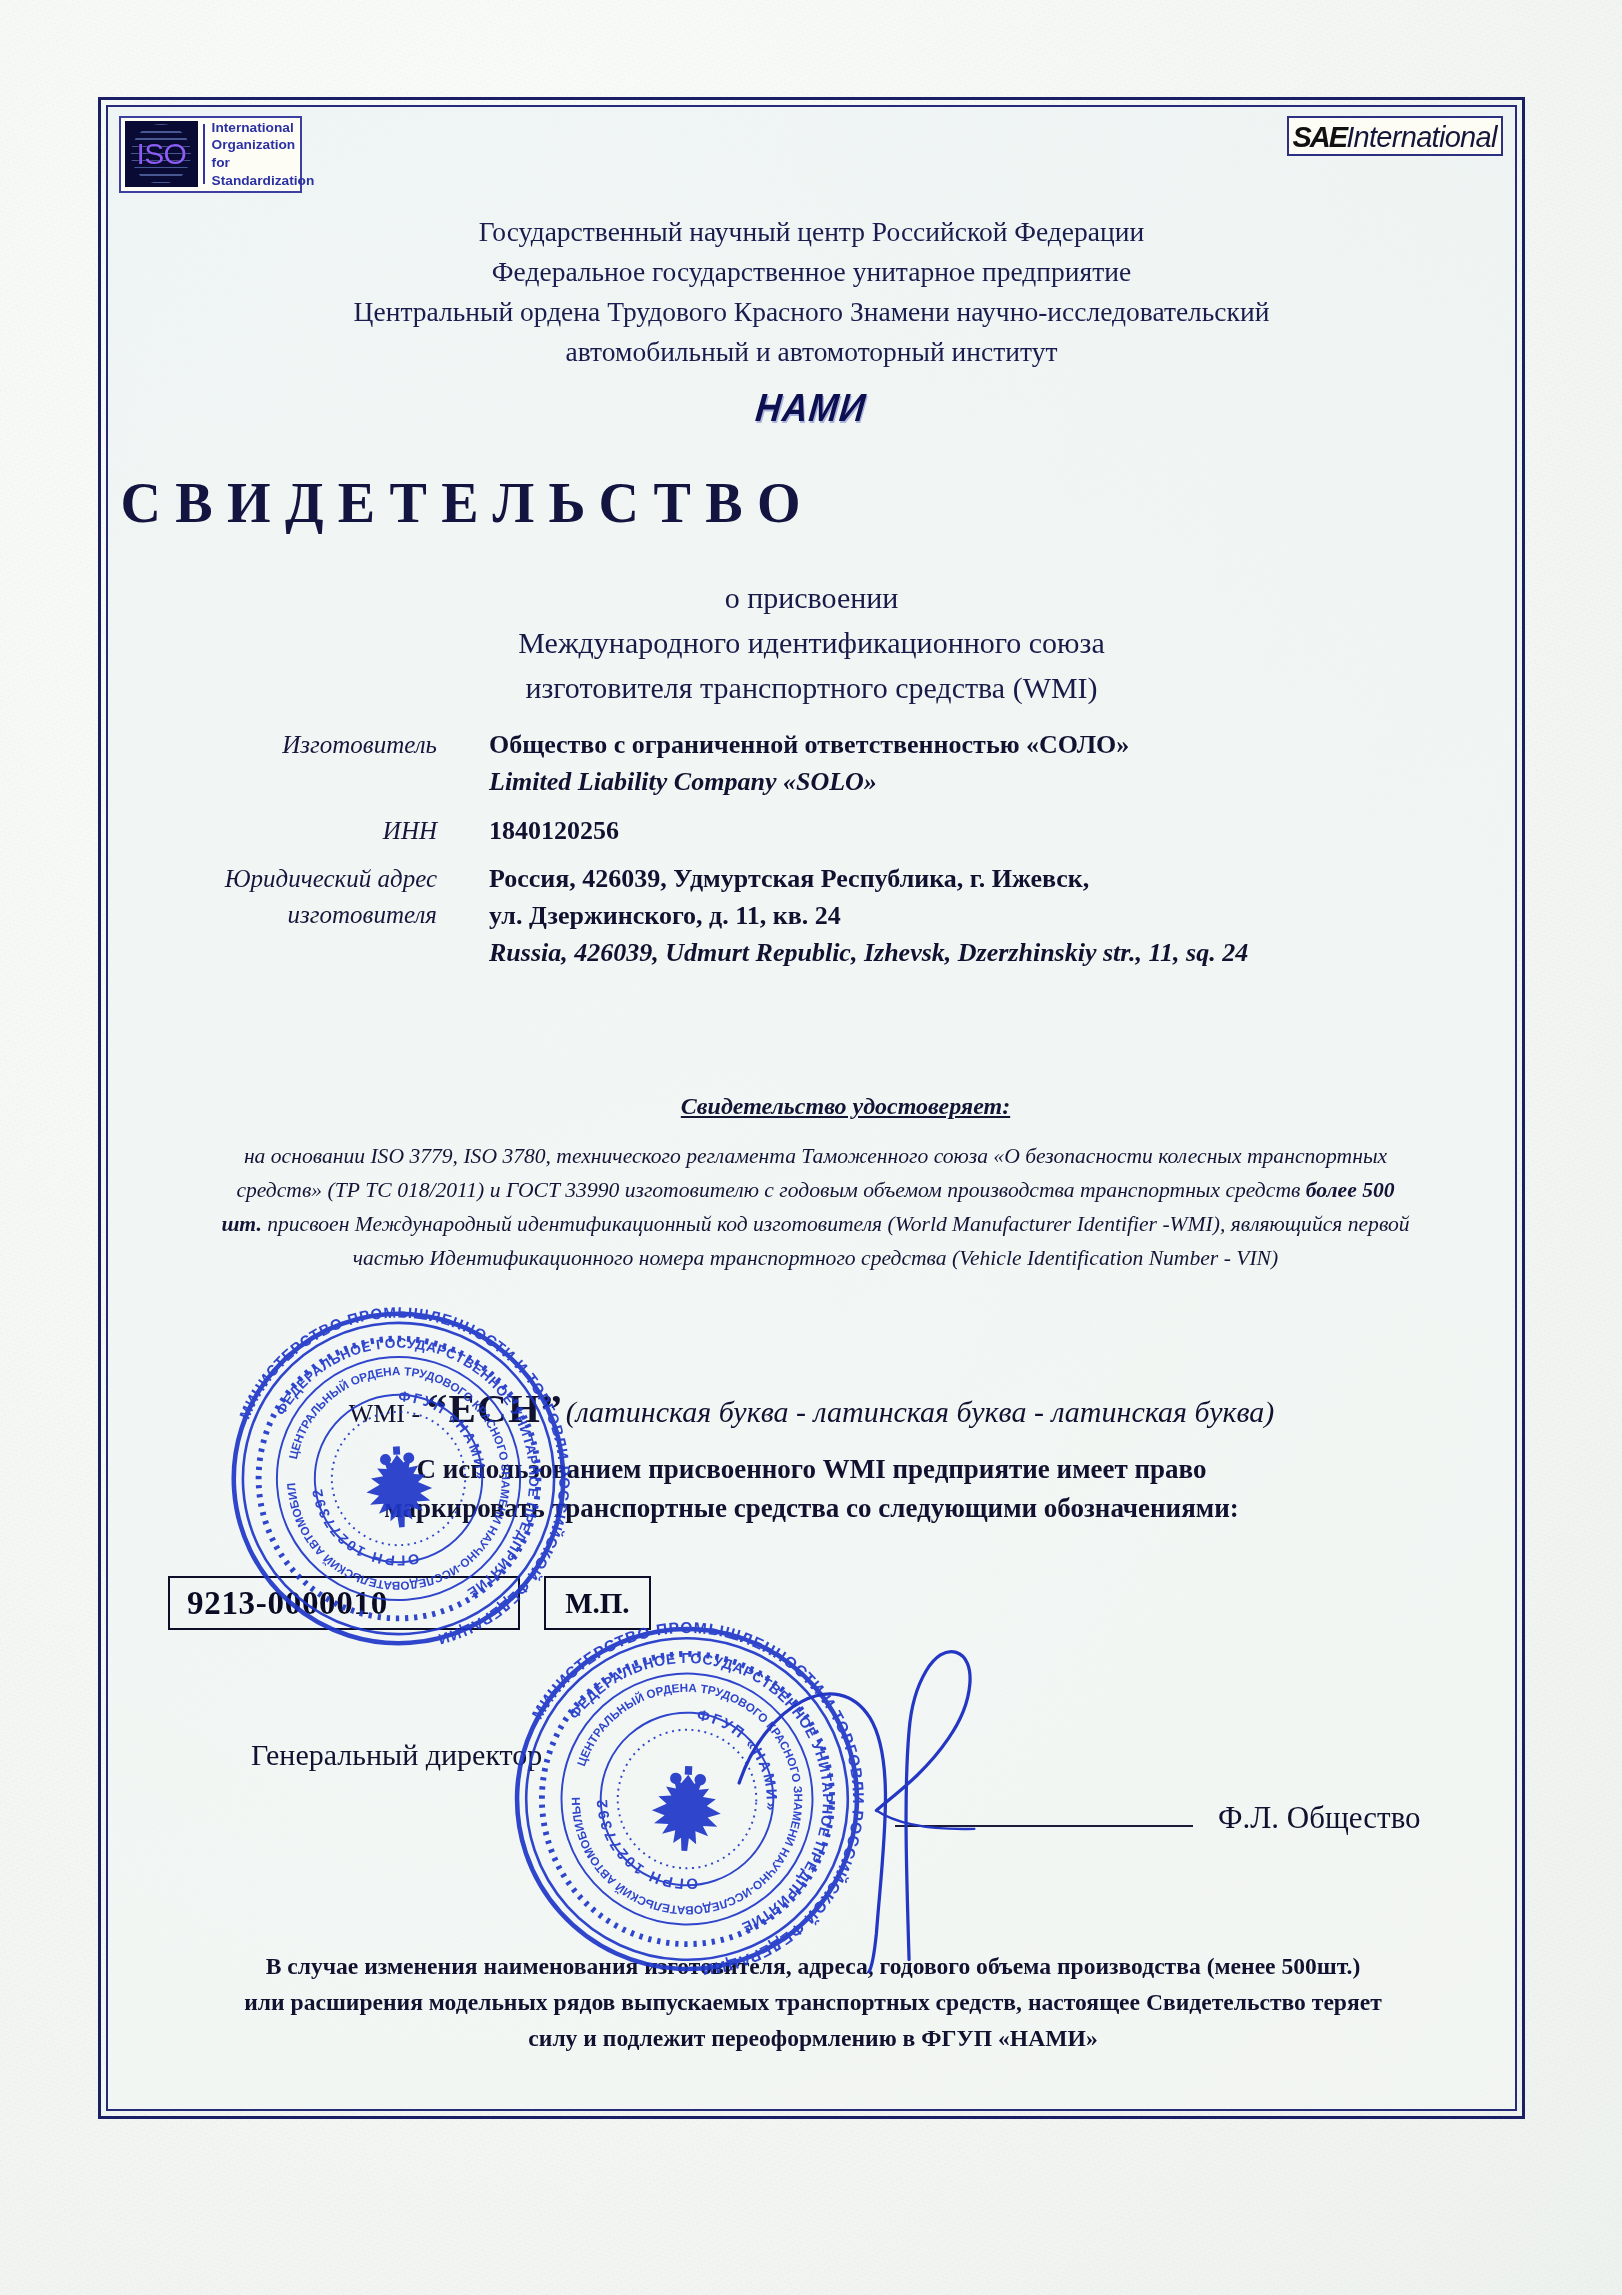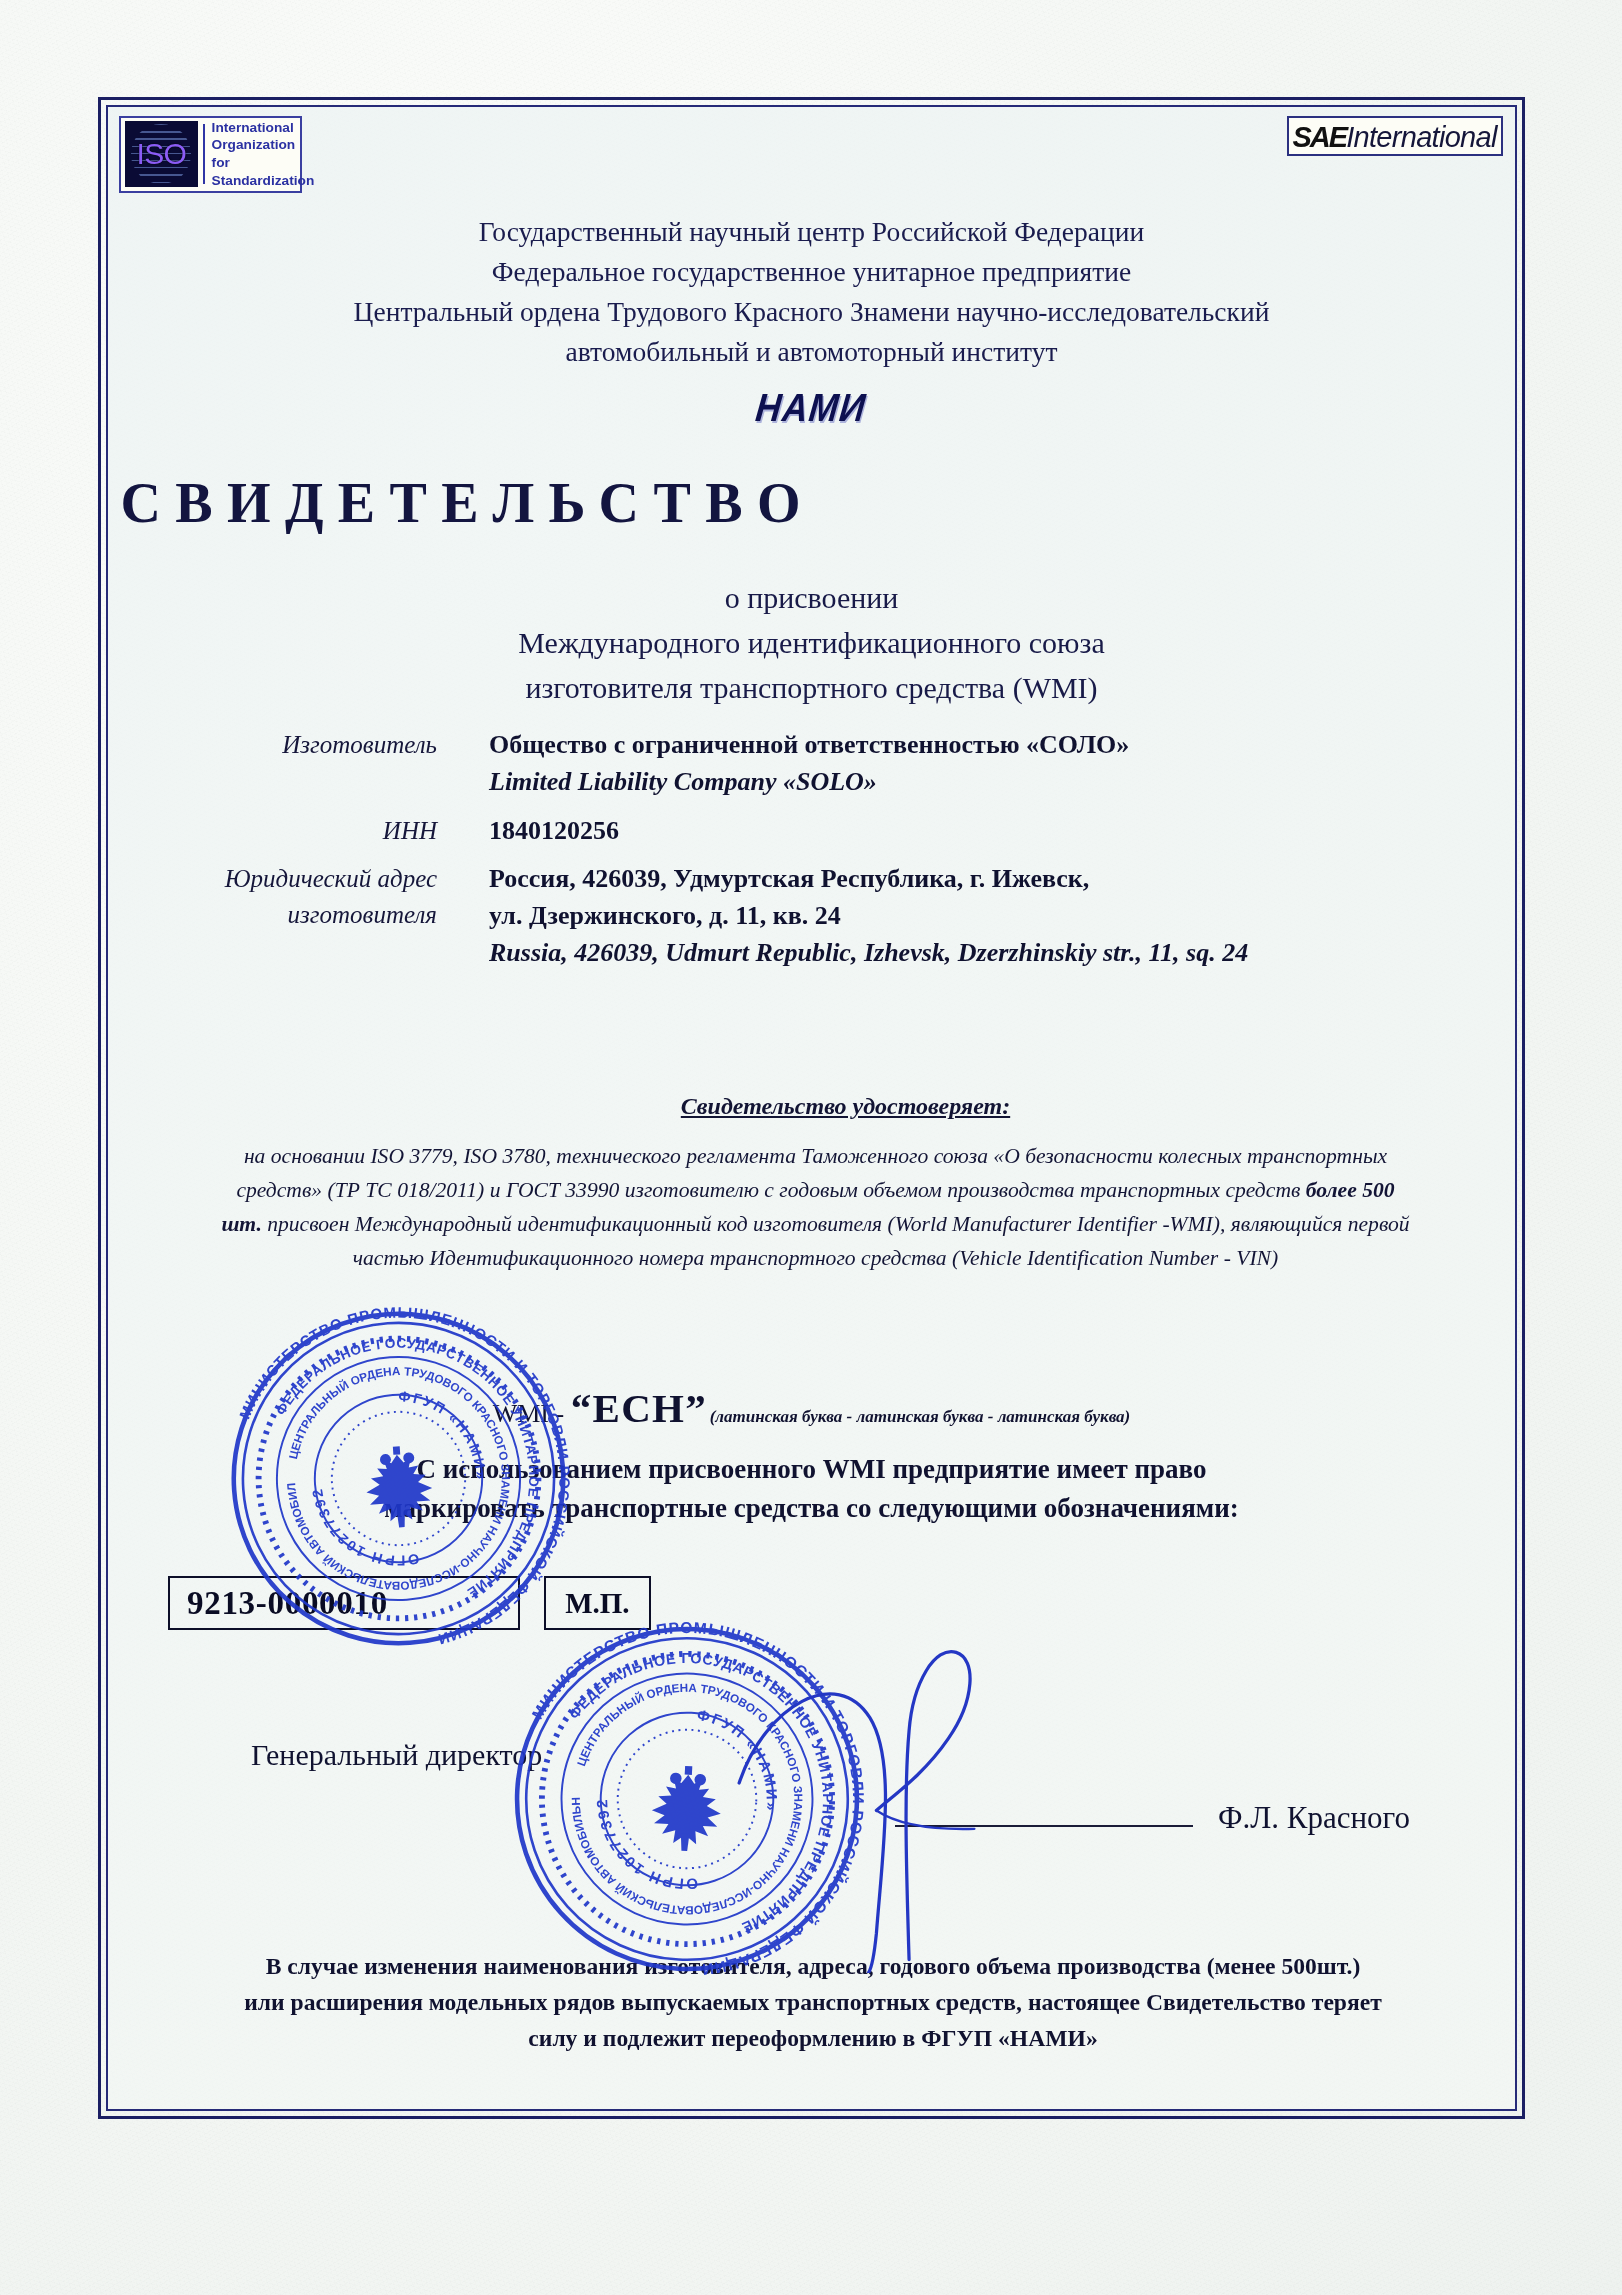--- a/index.html
+++ b/index.html
@@ -278,23 +278,23 @@
     text-align: center;
     color: #101230;
   }
   .wmi-label { font-size: 26px; }
   .wmi-code {
     font-size: 41px;
     font-weight: bold;
     letter-spacing: 1.3px;
   }
   .wmi-note {
-    font-size: 17px;
-    font-style: italic;
-    font-weight: bold;
+    font-size: 30px;
+    font-style: italic;
+    font-weight: normal;
   }
 
   .marking-note {
     position: absolute;
     left: 0;
     top: 1345px;
     width: 100%;
     text-align: center;
     font-size: 27px;
     font-weight: bold;
@@ -484,21 +484,21 @@
       <div>маркировать транспортные средства  со следующими обозначениями:</div>
     </div>
 
     <div class="vin-row">
       <div class="vin-box">9213-0000010</div>
       <div class="mp-box">М.П.</div>
     </div>
 
     <div class="sig-title">Генеральный директор</div>
     <div class="sig-line"></div>
-    <div class="sig-name">Ф.Л. Красного</div>
+    <div class="sig-name">Ф.Л. Общество</div>
 
     <div class="footer-note">
       <div>В случае изменения наименования изготовителя, адреса, годового объема производства (менее 500шт.)</div>
       <div>или расширения модельных рядов выпускаемых транспортных средств, настоящее Свидетельство теряет</div>
       <div>силу и подлежит переоформлению в ФГУП «НАМИ»</div>
     </div>
 
   </div>
 
   <div class="stamp" style="left:222px; top:1302px; width:353px; height:353px; transform:rotate(-4deg);">

